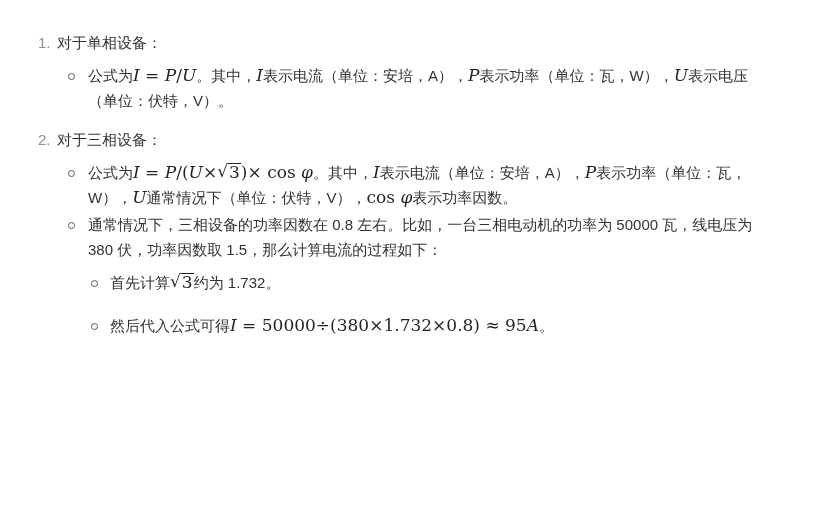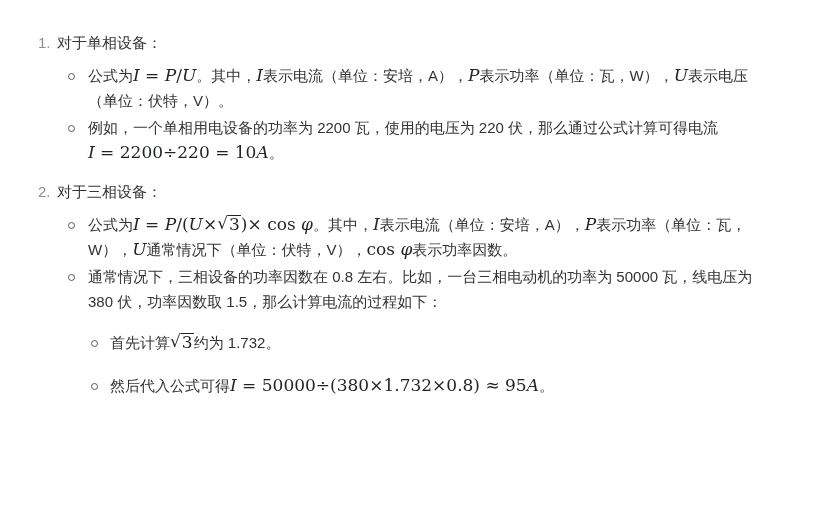--- a/index.html
+++ b/index.html
@@ -34,21 +34,21 @@
   ul.circle-list > li::before {
     content: "";
     position: absolute; left: 11px; top: 10px;
     width: 5px; height: 5px;
     border: 1.2px solid #555a60;
     border-radius: 50%;
     background: transparent;
   }
 
   
-  ul.circle-list ul.circle-list { margin-top: 16px; }
+  ul.circle-list ul.circle-list { margin-top: 8px; }
   ul.circle-list ul.circle-list > li { padding-left: 22px; }
   ul.circle-list ul.circle-list > li + li { margin-top: 18px; }
   ul.circle-list ul.circle-list > li::before { left: 3px; }
 
   
   li.lh-md { line-height: 34px; }
   li.lh-md::before { top: 14px; }
   li.lh-xl { line-height: 45px; }
   li.lh-xl::before { top: 20px; }
 
@@ -80,24 +80,20 @@
   <ol class="num-list">
 
     <li>
       <span class="num-marker">1.</span>
       <span class="item-title">对于单相设备：</span>
       <ul class="circle-list">
         <li class="lh-md">
             <div class="line"><span class="txt">公式为</span><span class="mi">I</span><span class="mo"> = </span><span class="mi">P</span><span class="mo">/</span><span class="mi">U</span><span class="txt">。其中，</span><span class="mi">I</span><span class="txt">表示电流（单位：安培，A），</span><span class="mi">P</span><span class="txt">表示功率（单位：瓦，W），</span><span class="mi">U</span><span class="txt">表示电压</span></div>
             <div class="line"><span class="txt">（单位：伏特，V）。</span></div>
           </li>
-        <li>
-            <div class="line"><span class="txt">例如，一个单相用电设备的功率为 2200 瓦，使用的电压为 220 伏，那么通过公式计算可得电流</span></div>
-            <div class="line"><span class="mi">I</span><span class="mo"> = 2200÷220 = 10</span><span class="mi">A</span><span class="txt">。</span></div>
-          </li>
       </ul>
     </li>
 
     <li>
       <span class="num-marker">2.</span>
       <span class="item-title">对于三相设备：</span>
       <ul class="circle-list">
         <li class="lh-xl">
             <div class="line"><span class="txt">公式为</span><span class="mi">I</span><span class="mo"> = </span><span class="mi">P</span><span class="mo">/(</span><span class="mi">U</span><span class="mo">×</span><span class="sqrt"><span class="rsign">√</span><span class="radicand">3</span></span><span class="mo">)× cos </span><span class="mi">φ</span><span class="txt">。其中，</span><span class="mi">I</span><span class="txt">表示电流（单位：安培，A），</span><span class="mi">P</span><span class="txt">表示功率（单位：瓦，</span></div>
             <div class="line"><span class="txt">W），</span><span class="mi">U</span><span class="txt">通常情况下（单位：伏特，V），</span><span class="mo">cos </span><span class="mi">φ</span><span class="txt">表示功率因数。</span></div>

